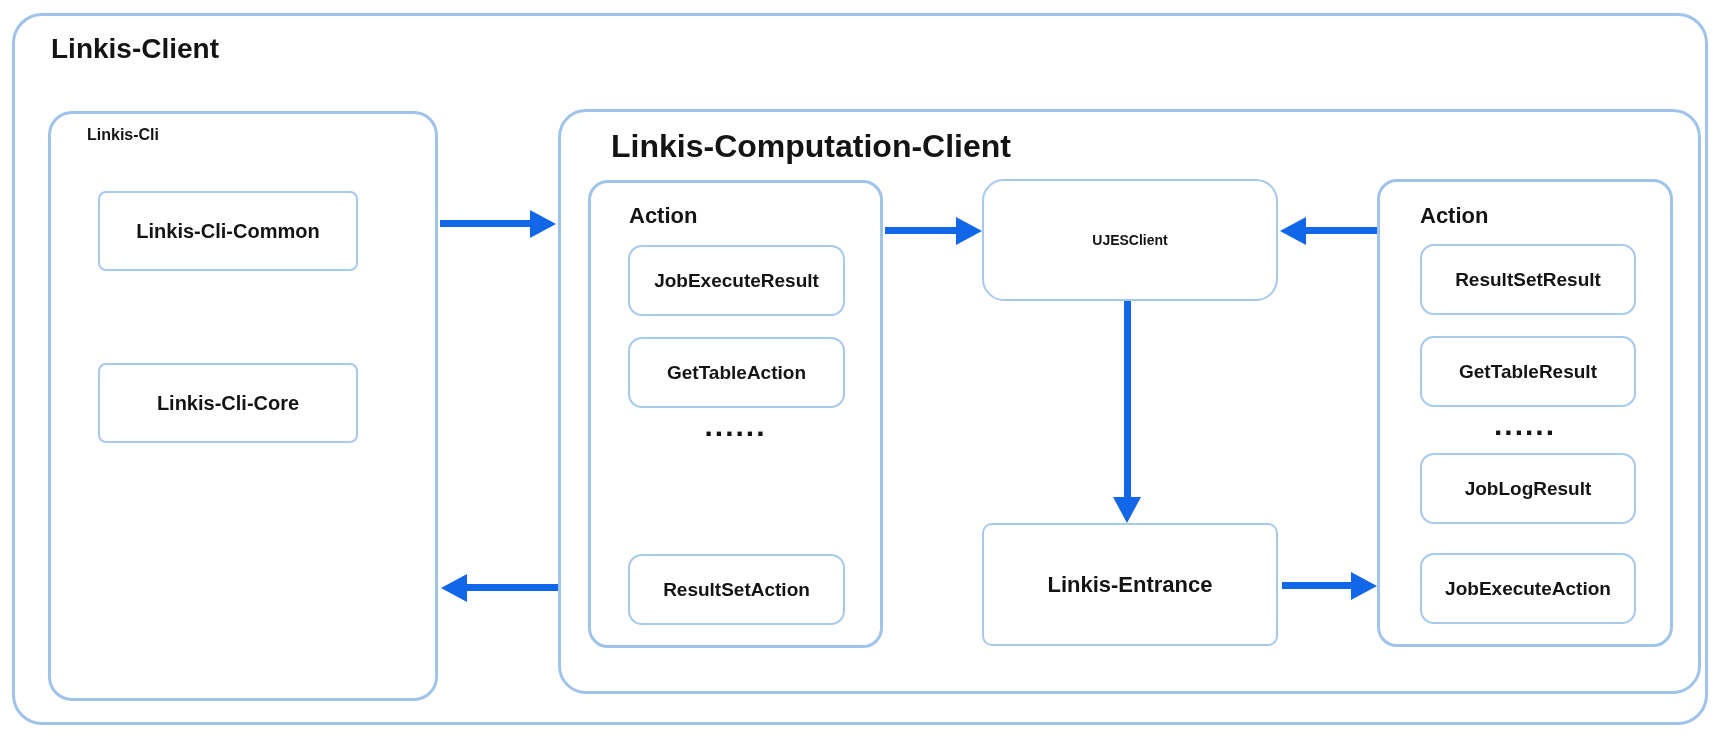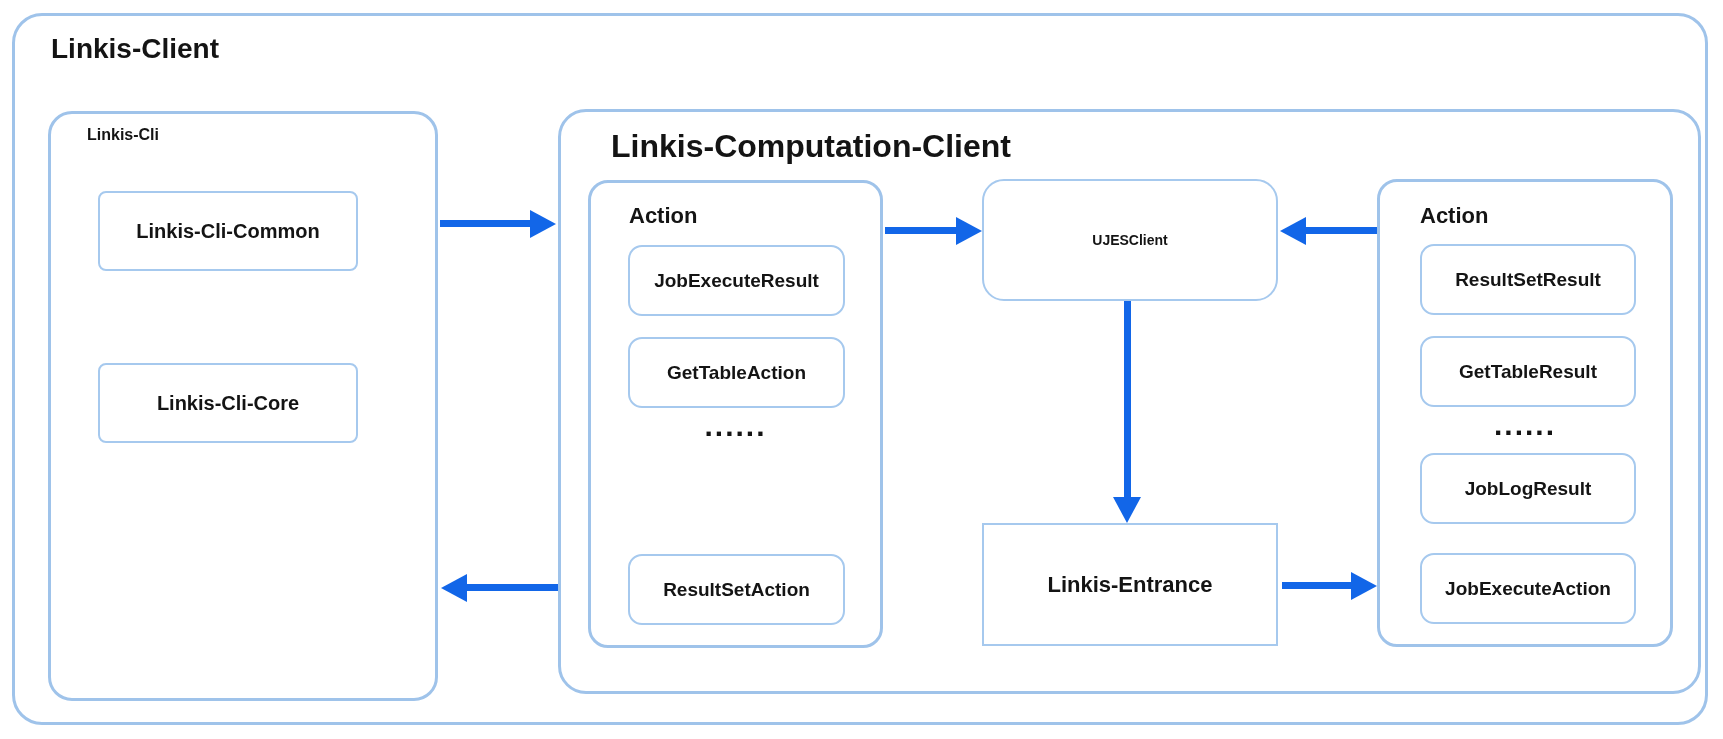--- a/index.html
+++ b/index.html
@@ -69,21 +69,21 @@
   #result-box{left:1362px;top:163px;width:296px;height:468px;border-radius:20px;border-width:3px;}
   #result-title{left:40px;top:21px;font-size:22px;}
   .result-item{left:40px;width:216px;height:71px;border-radius:14px;font-size:19px;}
   .row-0{top:62px;}
   .row-1{top:154px;}
   .row-dots{top:226px;height:34px;}
   .row-2{top:271px;}
   .row-3{top:371px;}
 
   #ujes-client{left:967px;top:163px;width:296px;height:122px;border-radius:22px;font-size:14px;}
-  #linkis-entrance{left:967px;top:507px;width:296px;height:123px;border-radius:0;font-size:22px;}
+  #linkis-entrance{left:967px;top:507px;width:296px;height:123px;border-radius:10px;font-size:22px;}
 
   
   .shaft{position:absolute;background:var(--arrow);}
   .head{position:absolute;width:0;height:0;}
   .head.right{border-top:14px solid transparent;border-bottom:14px solid transparent;border-left:26px solid var(--arrow);}
   .head.left {border-top:14px solid transparent;border-bottom:14px solid transparent;border-right:26px solid var(--arrow);}
   .head.down {border-left:14px solid transparent;border-right:14px solid transparent;border-top:26px solid var(--arrow);}
 
   #a1-shaft{left:425px;top:204px;width:90px;height:7px;}
   #a1-head {left:515px;top:194px;}

